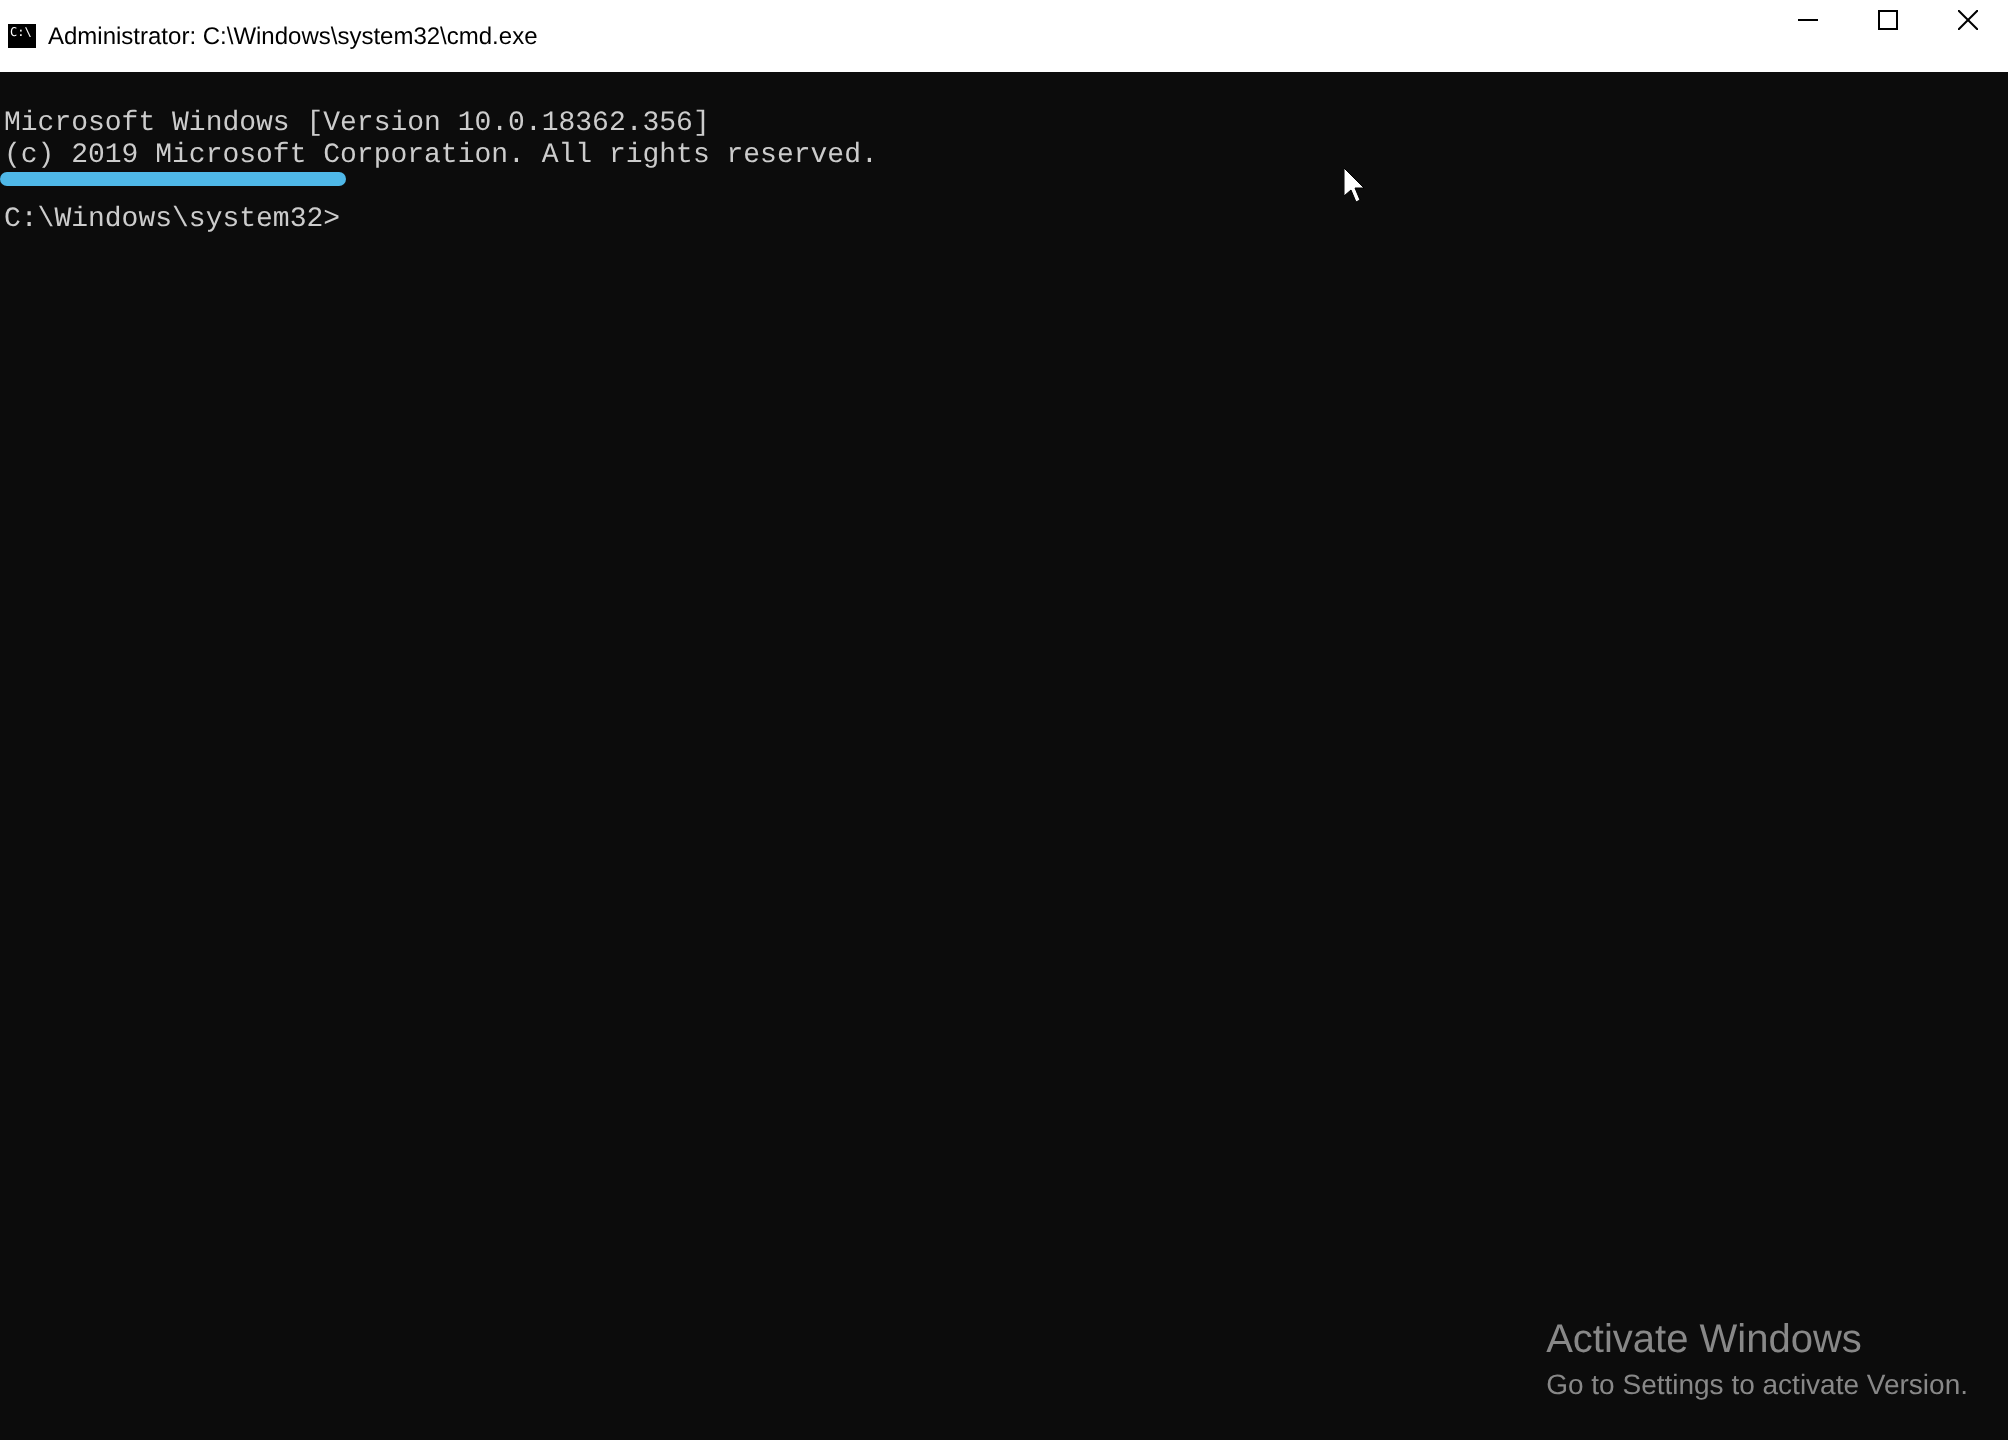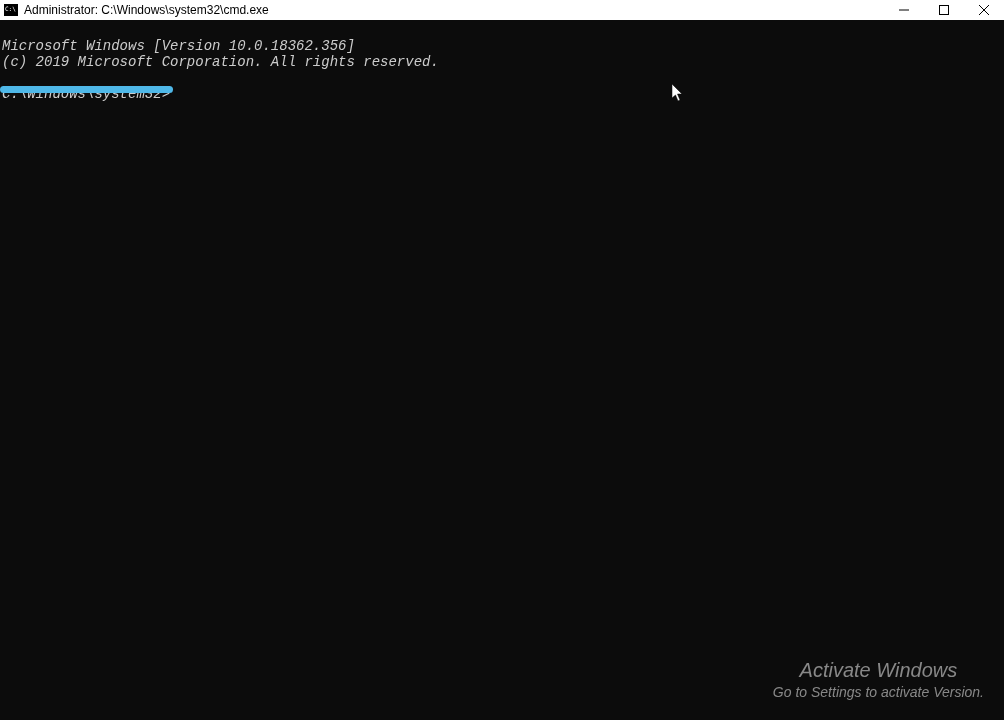--- a/index.html
+++ b/index.html
@@ -9,21 +9,21 @@
     }
     body {
       width: 1004px;
       height: 720px;
       background: #0c0c0c;
       font-family: "Segoe UI", Tahoma, sans-serif;
       overflow: hidden;
       position: relative;
     }
     .titlebar {
-      height: 20px;
+      height: 36px;
       background: #ffffff;
       display: flex;
       align-items: center;
       padding-left: 4px;
       font-size: 12px;
       color: #000;
       position: relative;
     }
     .titlebar-icon {
       width: 14px;
@@ -65,21 +65,20 @@
       height: 10px;
     }
     .terminal {
       padding: 2px 2px;
       font-family: Consolas, "Courier New", monospace;
       font-size: 14px;
       line-height: 16px;
       color: #cccccc;
       white-space: pre;
       position: relative;
-      font-style: italic;
     }
     .underline-annotation {
       position: absolute;
       left: 0px;
       top: 86px;
       width: 173px;
       height: 7px;
       background: #4fb8e8;
       border-radius: 4px;
     }
@@ -91,22 +90,21 @@
     }
     .cursor-pointer svg {
       width: 12px;
       height: 18px;
     }
     .watermark {
       position: absolute;
       right: 20px;
       bottom: 20px;
       color: #7a7a7a;
-      text-align: center;
-      font-style: italic;
+      text-align: left;
     }
     .watermark-title {
       font-size: 20px;
       font-weight: 400;
       color: #888;
     }
     .watermark-sub {
       font-size: 14px;
       color: #888;
       margin-top: 2px;

